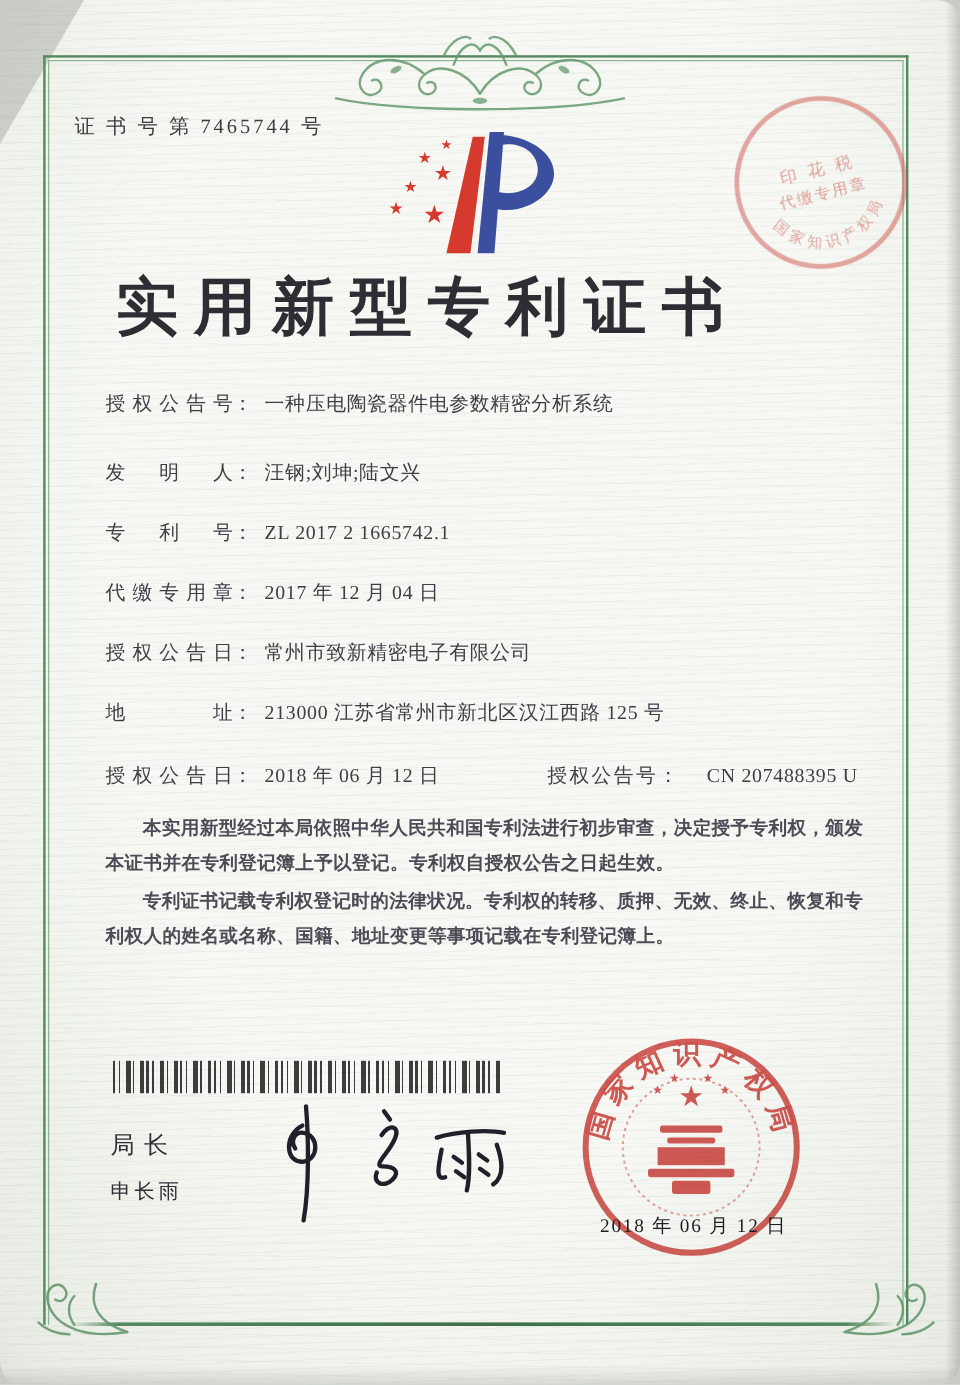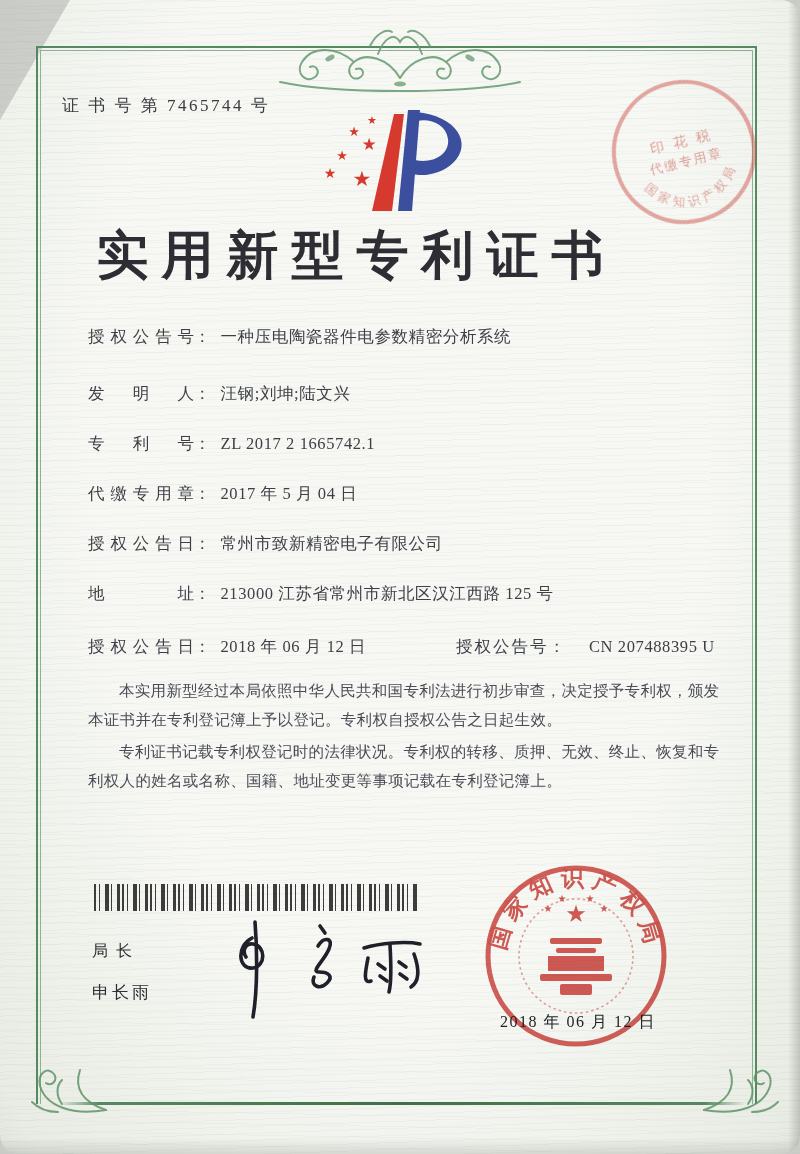--- a/index.html
+++ b/index.html
@@ -30,30 +30,30 @@
         font-size:52px;font-weight:bold;letter-spacing:13px;color:#2d2d33;text-indent:13px;}
   .fields{position:absolute;left:88px;top:326px;width:640px;}
   .frow{position:absolute;left:0;white-space:nowrap;color:#3e3e46;}
   .frow .lab{display:inline-block;width:106px;text-align:justify;text-align-last:justify;
         font-size:16.5px;vertical-align:bottom;}
   .frow .col{font-size:16.5px;}
   .frow .val{margin-left:10px;font-size:16.5px;letter-spacing:.6px;}
   .grant-right{position:absolute;left:368px;top:0;white-space:nowrap;color:#3e3e46;}
   .grant-right .lab2{font-size:16.5px;letter-spacing:2px;}
   .grant-right .val{margin-left:24px;font-size:16.5px;letter-spacing:.6px;}
-  .bodytxt{position:absolute;left:88px;top:676px;width:632px;color:#4c4c56;}
+  .bodytxt{position:absolute;left:88px;top:676px;width:632px;color:#4c4c56;font-weight:bold;}
   .bodytxt p{margin:0 0 3px 0;font-size:15.5px;line-height:29px;text-indent:2em;letter-spacing:.3px;}
   .barcode{position:absolute;left:94px;top:884px;width:324px;height:27px;opacity:.85;
         background:repeating-linear-gradient(90deg,
           #1c1c1c 0 2px, transparent 2px 5px,
           #1c1c1c 5px 6px, transparent 6px 11px,
           #1c1c1c 11px 15px, transparent 15px 17px,
           #1c1c1c 17px 18px, transparent 18px 23px,
           #1c1c1c 23px 26px, transparent 26px 28px);}
-  .chief-title{position:absolute;left:92px;top:941px;font-size:16px;letter-spacing:8px;color:#2e2e34;}
+  .chief-title{position:absolute;left:92px;top:941px;font-size:20px;letter-spacing:8px;color:#2e2e34;}
   .chief-name{position:absolute;left:92px;top:981px;font-size:17px;letter-spacing:3px;color:#2e2e34;text-align:right;}
   .signature{position:absolute;left:198px;top:914px;width:252px;height:108px;}
   .seal{position:absolute;left:480px;top:860px;width:192px;height:192px;mix-blend-mode:multiply;opacity:.9;}
   .seal-date{position:absolute;left:500px;top:1012px;font-size:16px;letter-spacing:1.5px;color:#1e1e24;}
   .footer{position:absolute;left:0;top:1072px;width:762px;text-align:center;font-size:13.5px;color:#4e4e55;letter-spacing:1px;}
   .stamp{position:absolute;left:606px;top:74px;width:156px;height:156px;transform:rotate(-14deg);filter:blur(.4px);opacity:.9;}
 </style>
 </head>
 <body>
 
@@ -108,21 +108,21 @@
     <div class="frow" style="top:0">
       <span class="lab">授权公告号</span><span class="col">：</span><span class="val">一种压电陶瓷器件电参数精密分析系统</span>
     </div>
     <div class="frow" style="top:57px">
       <span class="lab">发明人</span><span class="col">：</span><span class="val">汪钢;刘坤;陆文兴</span>
     </div>
     <div class="frow" style="top:107px">
       <span class="lab">专利号</span><span class="col">：</span><span class="val">ZL 2017 2 1665742.1</span>
     </div>
     <div class="frow" style="top:157px">
-      <span class="lab">代缴专用章</span><span class="col">：</span><span class="val">2017 年 5 月 04 日</span>
+      <span class="lab">代缴专用章</span><span class="col">：</span><span class="val">2017 年 12 月 04 日</span>
     </div>
     <div class="frow" style="top:207px">
       <span class="lab">授权公告日</span><span class="col">：</span><span class="val">常州市致新精密电子有限公司</span>
     </div>
     <div class="frow" style="top:257px">
       <span class="lab">地址</span><span class="col">：</span><span class="val">213000 江苏省常州市新北区汉江西路 125 号</span>
     </div>
     <div class="frow" style="top:310px">
       <span class="lab">授权公告日</span><span class="col">：</span><span class="val">2018 年 06 月 12 日</span>
       <span class="grant-right">

